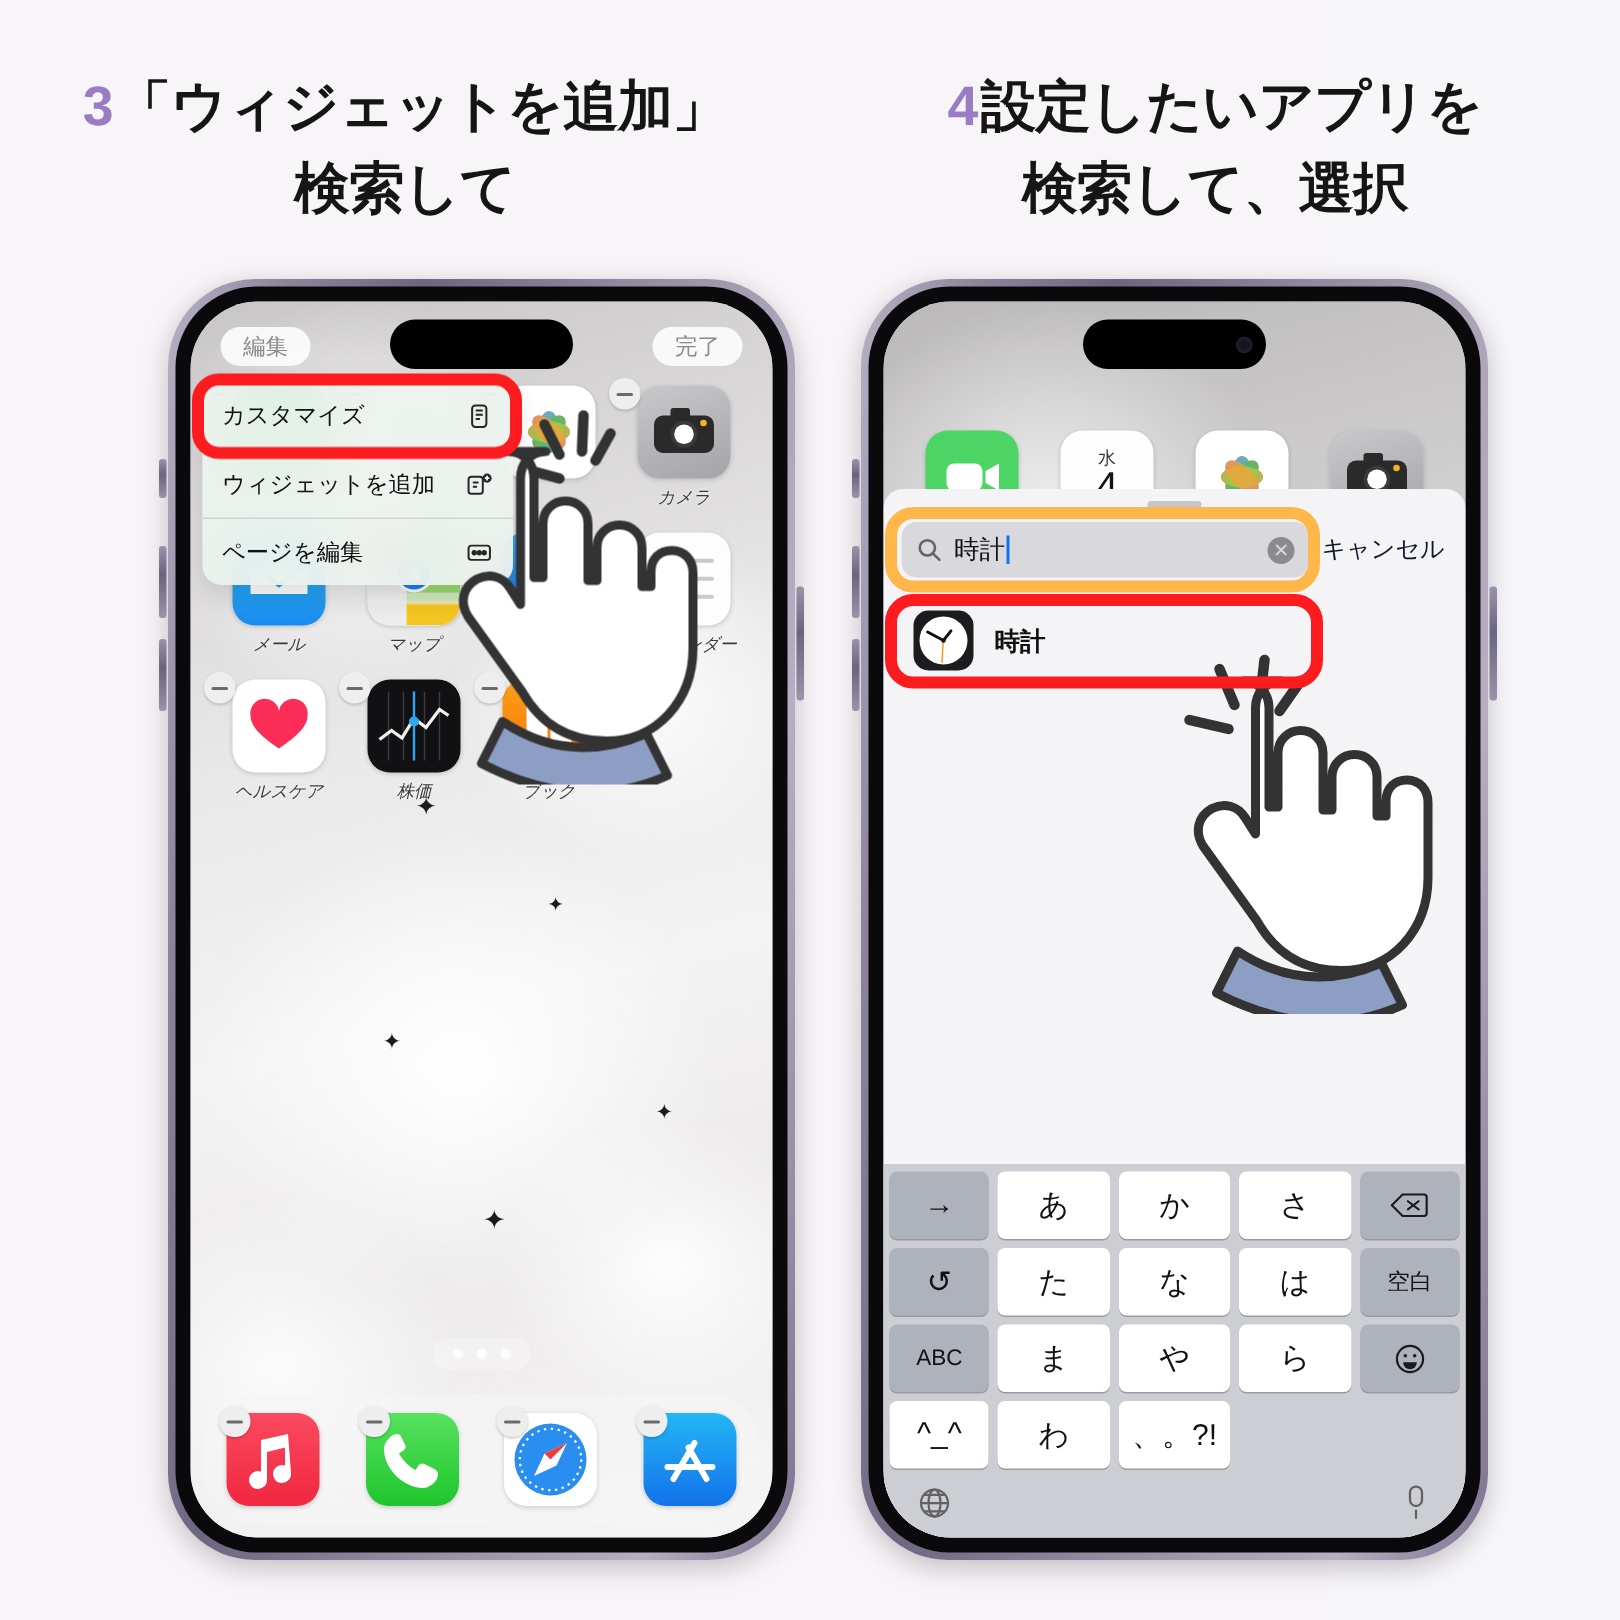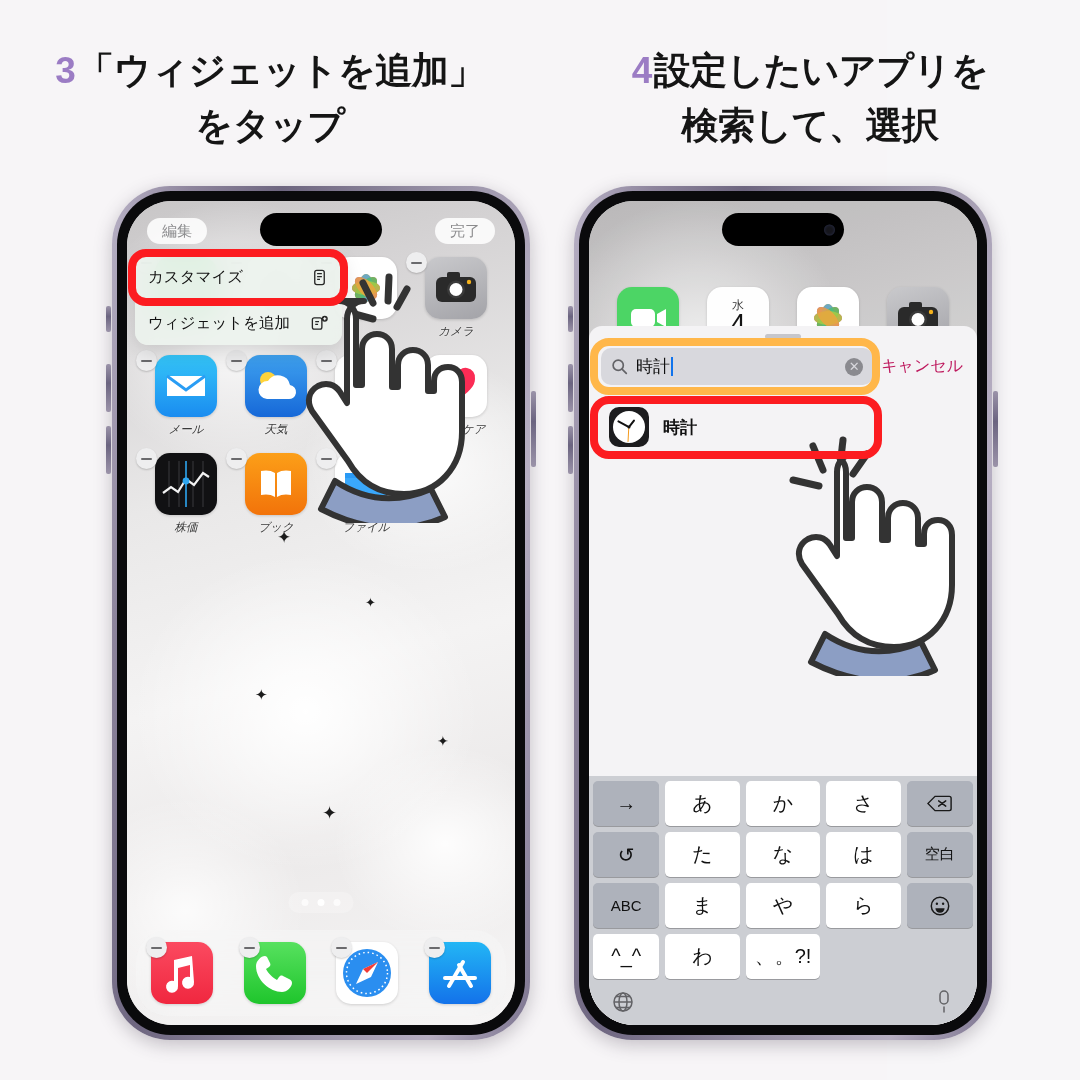--- a/index.html
+++ b/index.html
@@ -263,21 +263,21 @@
   }
   .clear-btn {
     position: absolute; right: 10px;
     width: 18px; height: 18px; border-radius: 50%;
     background: #8a8a8f;
     color: #d8d8dd; font-size: 13px;
     display: flex; align-items: center; justify-content: center;
     line-height: 1;
   }
   .cancel-btn {
-    font-size: 16px; color: #be185d;
+    font-size: 16px; color: #0f172a;
     white-space: nowrap;
     padding-right: 2px;
   }
   .result-row {
     position: absolute; left: 12px; right: 12px; top: 77px;
     height: 48px;
     display: flex; align-items: center; gap: 14px;
     padding: 0 8px;
   }
   .result-label { font-size: 17px; font-weight: bold; color: #111; }
@@ -340,21 +340,21 @@
   }
   .kb-grid .key.tall { grid-row: span 2; }
 </style>
 </head>
 <body>
 
 <div id="page">
 
   <div class="heading left">
     <span class="step-num">3</span><span>「ウィジェットを追加」</span>
-    <span class="h-line2">をタップ</span>
+    <span class="h-line2">検索して</span>
   </div>
 
   <div class="heading right">
     <span class="step-num">4</span><span>設定したいアプリを</span>
     <span class="h-line2">検索して、選択</span>
   </div>
 
   <div class="phone" id="phone-left">
     <span class="side-btn sb-silent"></span>
     <span class="side-btn sb-volup"></span>
@@ -431,20 +431,37 @@
             <div class="app-ico" style="background:linear-gradient(180deg,#35c6f9,#1a8cf0);">
               <svg width="62" height="62" viewBox="0 0 62 62">
                   <path d="M12 21h38v20H12z" fill="#fff"></path>
                   <path d="M12 21l19 14 19-14" fill="none" stroke="#2a9df4" stroke-width="3"></path>
                 </svg>
             </div>
             <span class="app-label">メール</span>
           </div>
           <div class="app">
             <span class="minus"></span>
+            <div class="app-ico" style="background:#fff;">
+              <svg width="62" height="62" viewBox="0 0 62 62">
+                <path d="M0 0h30v26H0z" fill="#f2a7c8"></path>
+                <path d="M30 0h32v22H30z" fill="#6fd36f"></path>
+                <path d="M0 26h26v36H0z" fill="#eeeeee"></path>
+                <path d="M26 26h36v20H26z" fill="#9ddb6f"></path>
+                <path d="M26 46h36v16H26z" fill="#f5c722"></path>
+                <path d="M0 40h62v8H0z" fill="#f4f4f4" opacity=".6"></path>
+                <circle cx="31" cy="27" r="13" fill="#fff"></circle>
+                <circle cx="31" cy="27" r="11" fill="#1e7df0"></circle>
+                <path d="M31 19l5 14-5-3-5 3z" fill="#fff"></path>
+              </svg>
+            </div>
+            <span class="app-label">マップ</span>
+          </div>
+          <div class="app">
+            <span class="minus"></span>
             <div class="app-ico" style="background:linear-gradient(180deg,#3fa2f0,#1668d8);">
               <svg width="62" height="62" viewBox="0 0 62 62">
                   <circle cx="23" cy="25" r="8" fill="#ffd33a"></circle>
                   <path d="M22 44a9 9 0 0 1 1-18 12 12 0 0 1 22 4 7 7 0 0 1-2 14z" fill="#fff"></path>
                 </svg>
             </div>
             <span class="app-label">天気</span>
           </div>
           <div class="app">
             <span class="minus"></span>
@@ -486,48 +503,47 @@
           </div>
           <div class="app">
             <span class="minus"></span>
             <div class="app-ico" style="background:linear-gradient(180deg,#fc9f18,#f2730a);">
               <svg width="62" height="62" viewBox="0 0 62 62">
                   <path d="M30 20c-4-3-10-3-14-2v24c4-1 10-1 14 2z" fill="#fff"></path>
                   <path d="M32 20c4-3 10-3 14-2v24c-4-1-10-1-14 2z" fill="#fff"></path>
                 </svg>
             </div>
             <span class="app-label">ブック</span>
-          </div>
-          <div class="app">
-            <span class="minus"></span>
-            <div class="app-ico" style="background:#fff;">
-              <svg width="62" height="62" viewBox="0 0 62 62">
-                  <path d="M10 20h17l5 5h20v22H10z" fill="#2a9af5"></path>
-                  <path d="M10 25h42v22H10z" fill="#3aa8fb"></path>
-                </svg>
-            </div>
-            <span class="app-label">ファイル</span>
           </div>
         </div>
 
         <div class="ctx-menu">
           <div class="ctx-item">
             <span>カスタマイズ</span>
             <svg class="ctx-ico" viewBox="0 0 20 20" fill="none" stroke="#111" stroke-width="1.4">
               <rect x="5" y="2.5" width="10" height="15" rx="2.2"></rect>
               <path d="M7.5 6h5M7.5 9h5M7.5 12h3"></path>
             </svg>
           </div>
           <div class="ctx-item">
             <span>ウィジェットを追加</span>
             <svg class="ctx-ico" viewBox="0 0 20 20" fill="none" stroke="#111" stroke-width="1.4">
               <rect x="2.5" y="4" width="10" height="12" rx="2"></rect>
               <path d="M5.5 8h4M5.5 11h3"></path>
               <circle cx="15.5" cy="5" r="3.2" fill="#111" stroke="none"></circle>
               <path d="M15.5 3.4v3.2M13.9 5h3.2" stroke="#fff" stroke-width="1.2"></path>
+            </svg>
+          </div>
+          <div class="ctx-item">
+            <span>ページを編集</span>
+            <svg class="ctx-ico" viewBox="0 0 20 20" fill="none" stroke="#111" stroke-width="1.4">
+              <rect x="2.5" y="5" width="15" height="10" rx="2"></rect>
+              <circle cx="6.5" cy="10" r="1.2" fill="#111"></circle>
+                <circle cx="10" cy="10" r="1.2" fill="#111"></circle>
+                <circle cx="13.5" cy="10" r="1.2" fill="#111"></circle>
             </svg>
           </div>
         </div>
 
         <svg class="hand" style="left:128px; top:62px;" width="160" height="90" viewBox="0 0 160 90">
           <g stroke="#333" stroke-width="7" stroke-linecap="round">
             <path d="M108 20 L118 40"></path>
             <path d="M134 14 L133 38"></path>
             <path d="M152 26 L142 44"></path>
             <path d="M96 50 L118 56"></path>

